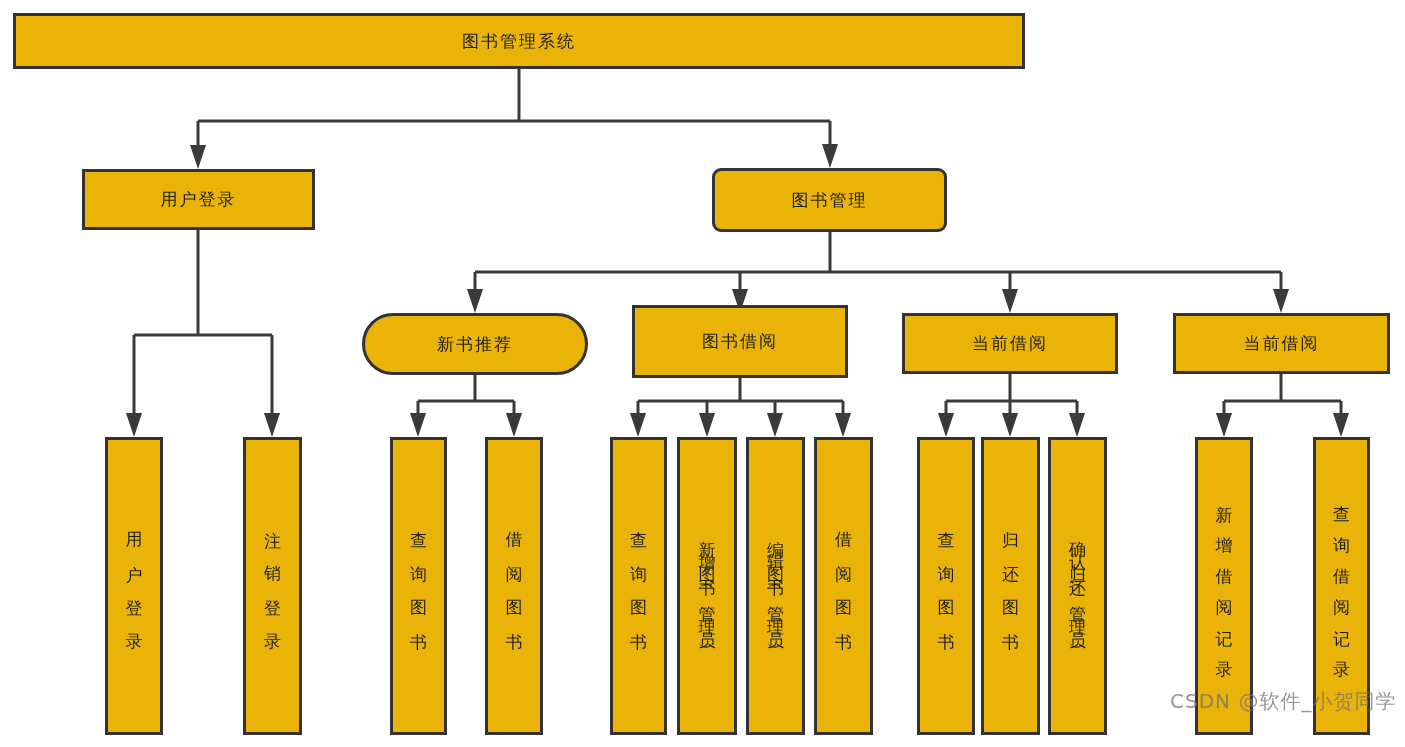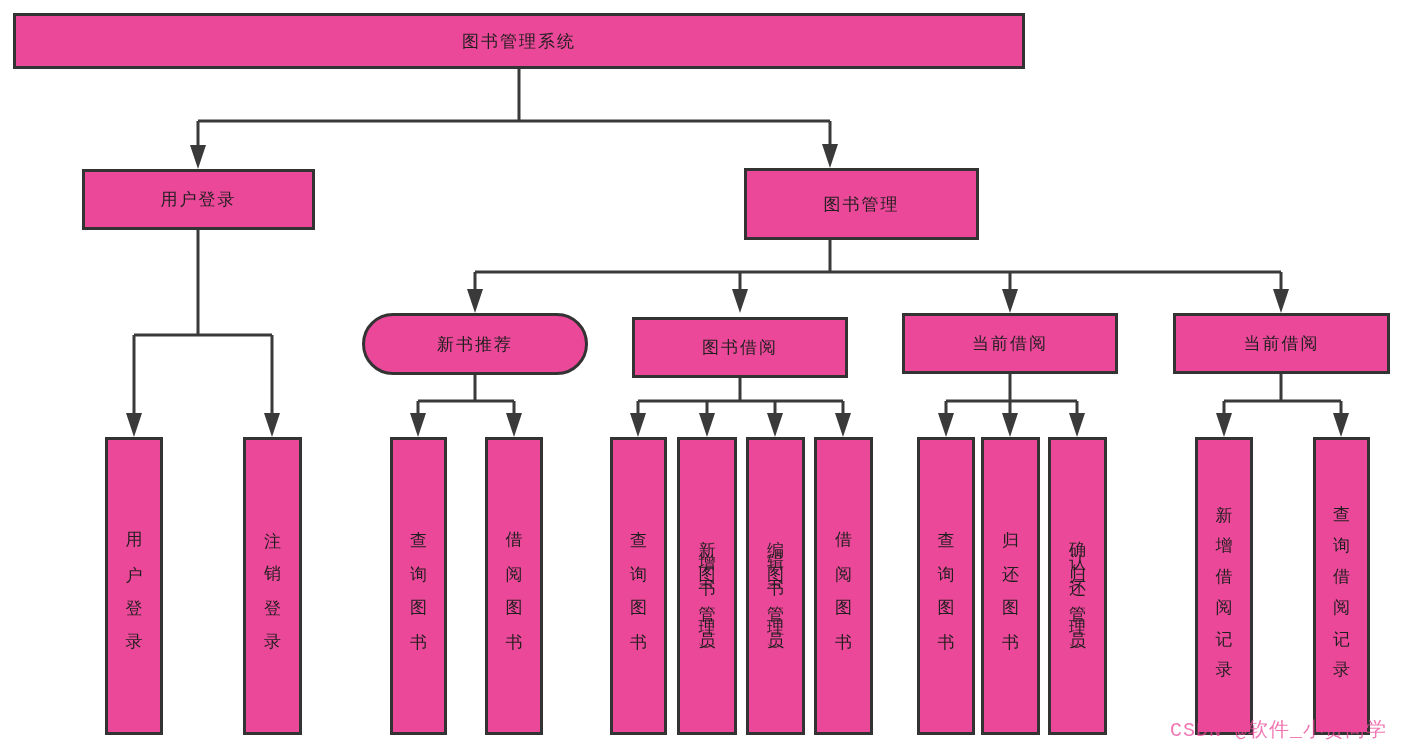--- a/index.html
+++ b/index.html
@@ -7,53 +7,52 @@
     position:relative;
     width:1405px;height:747px;
     background:#ffffff;
     font-family:"DejaVu Sans","Liberation Sans",sans-serif;
     overflow:hidden;
   }
   .connectors{position:absolute;left:0;top:0;width:1405px;height:747px;}
   .node{
     position:absolute;
     box-sizing:border-box;
-    background:#ec4899;
+    background:#eab308;
     border:3px solid #333333;
     color:#1f1f1f;
     display:flex;align-items:center;justify-content:center;
   }
   .h-node{font-size:17px;letter-spacing:2px;white-space:nowrap;}
   .root-node{left:13px;top:13px;width:1012px;height:56px;font-size:17px;}
   .n-user-login{left:82px;top:169px;width:233px;height:61px;}
-  .n-book-mgmt{left:744px;top:168px;width:235px;height:72px;}
+  .n-book-mgmt{left:712px;top:168px;width:235px;height:64px;border-radius:9px;}
   .n-g0{left:362px;top:313px;width:226px;height:62px;border-radius:31px;}
-  .n-g1{left:632px;top:317px;width:216px;height:61px;font-family:Liberation Mono, monospace;}
+  .n-g1{left:632px;top:305px;width:216px;height:73px;font-family:Liberation Mono, monospace;}
   .n-g2{left:902px;top:313px;width:216px;height:61px;}
   .n-g3{left:1173px;top:313px;width:217px;height:61px;}
   .leaf{
     top:437px;height:298px;width:58px;
   }
   .v-label{
     writing-mode:vertical-rl;
     text-orientation:mixed;
     font-size:17px;
     line-height:1;
     white-space:nowrap;
   }
   .watermark{
     position:absolute;
-    left:1170px;top:716px;
+    left:1170px;top:688px;
     font-size:20px;
-    color:#ec4899;
+    color:#737373;
     opacity:0.75;
     letter-spacing:1px;
     white-space:nowrap;
     pointer-events:none;
-    font-family:Liberation Mono, monospace;
   }
 </style>
 </head>
 <body>
 
 <div class="canvas">
 
   <svg class="connectors" viewBox="0 0 1405 747" xmlns="http://www.w3.org/2000/svg">
     <g stroke="#3a3a3a" stroke-width="3" fill="none">
 

